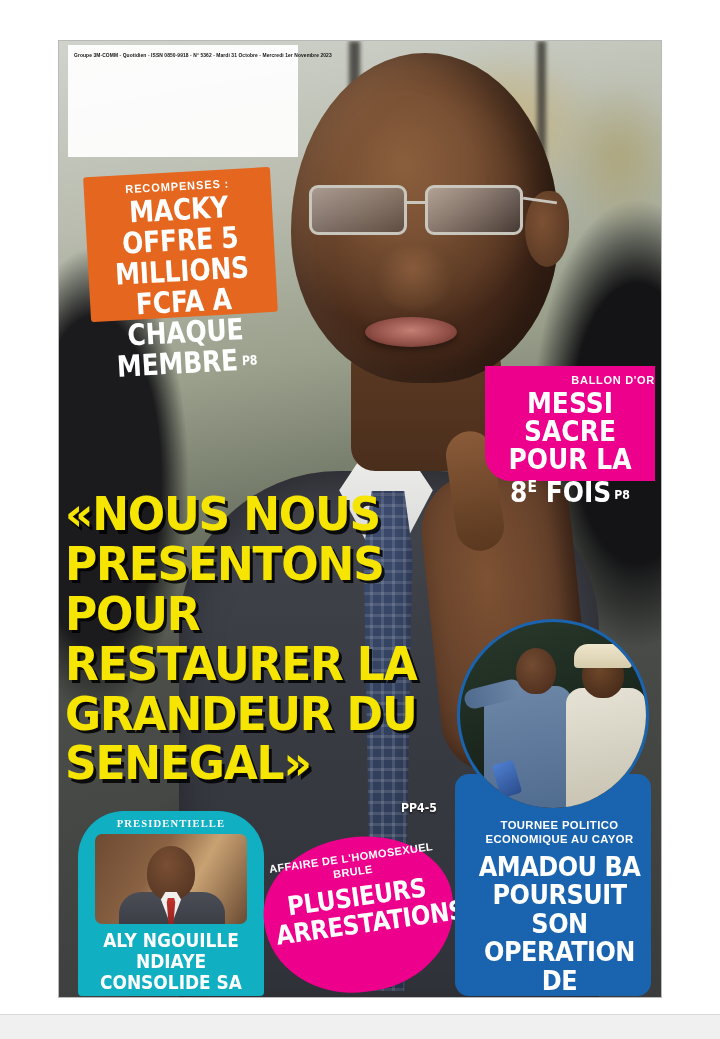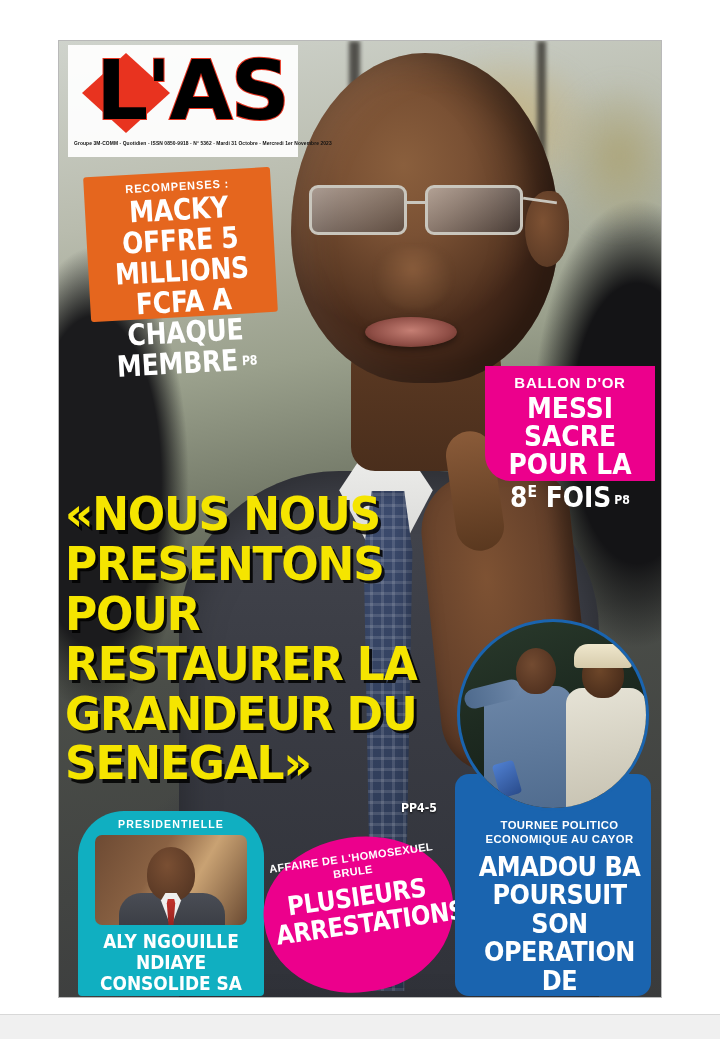--- a/index.html
+++ b/index.html
@@ -232,21 +232,21 @@
   
   #ballon-teaser {
     position: absolute; left: 426px; top: 325px; width: 170px; height: 115px;
     background: #ec008c;
     border-radius: 0 0 0 26px;
     color: #ffffff;
     text-align: center;
     padding-top: 8px;
   }
   #ballon-kicker {
-    font-size: 15px; font-weight: 700; letter-spacing: .7px;
+    font-size: 11px; font-weight: 700; letter-spacing: .7px; text-align: right;
   }
   #ballon-headline {
     margin-top: 3px;
     font-family: "DejaVu Sans", sans-serif;
     font-weight: 700;
     font-size: 25px;
     line-height: 25px;
     transform: scaleY(1.12);
     transform-origin: top center;
   }
@@ -292,21 +292,21 @@
   
   #presidentielle-card {
     position: absolute; left: 19px; top: 770px; width: 186px; height: 185px;
     background: #10afc1;
     border-radius: 46px 46px 4px 4px;
     text-align: center;
     color: #ffffff;
     padding: 7px 8px 0 8px;
   }
   #presidentielle-kicker {
-    font-size: 10.6px; font-weight: 700; letter-spacing: 1.1px;
+    font-size: 10.6px; font-weight: 700; letter-spacing: 1.1px; font-family: Liberation Serif, serif;
   }
   #presidentielle-photo {
     margin: 5px auto 0 auto;
     width: 152px; height: 90px;
     border-radius: 7px;
     overflow: hidden;
     position: relative;
     background: linear-gradient(120deg, #6d4a33 0%, #8a6243 38%, #c9a273 62%, #6a4a32 100%);
   }
   #pres-head {
@@ -460,24 +460,20 @@
         <div class="lens" id="lens-right"></div>
         <div id="glasses-bridge"></div>
         <div id="glasses-temple"></div>
       </div>
       <div id="photo-tie"></div>
       <div id="photo-hand"></div>
       <div id="photo-finger"></div>
     </div>
 
     <div id="masthead">
-      <div id="masthead-logo">
-        <div id="logo-diamond-inner"></div>
-        <div id="logo-text">L'AS</div>
-      </div>
       <div id="masthead-info">Groupe 3M-COMM - Quotidien - ISSN 0850-9918 - N° 5362 - Mardi 31 Octobre - Mercredi 1er Novembre 2023</div>
     </div>
 
     <div id="orange-teaser">
       <div id="orange-kicker">RECOMPENSES :</div>
       <div id="orange-headline">
         <span>MACKY OFFRE 5 MILLIONS FCFA A CHAQUE MEMBRE</span><span class="pg">P8</span>
       </div>
     </div>
 

